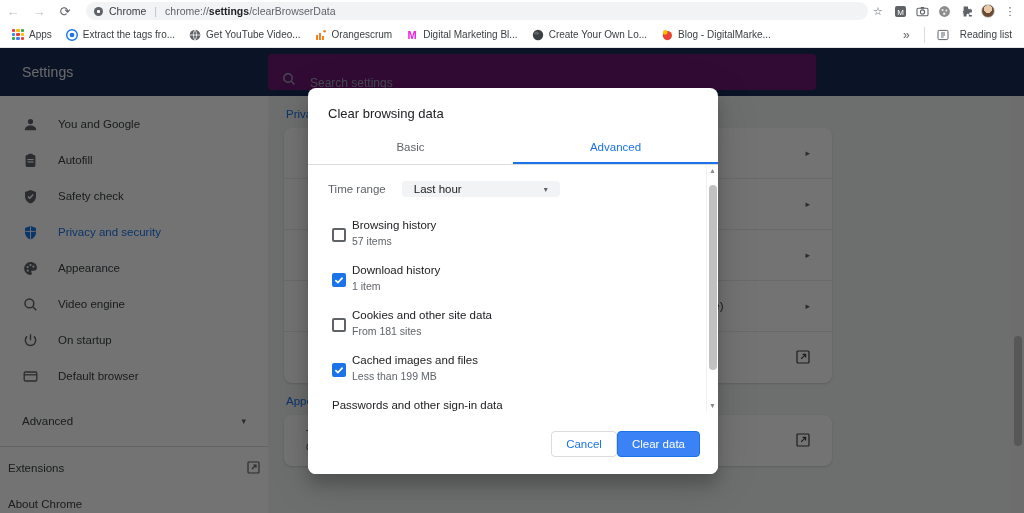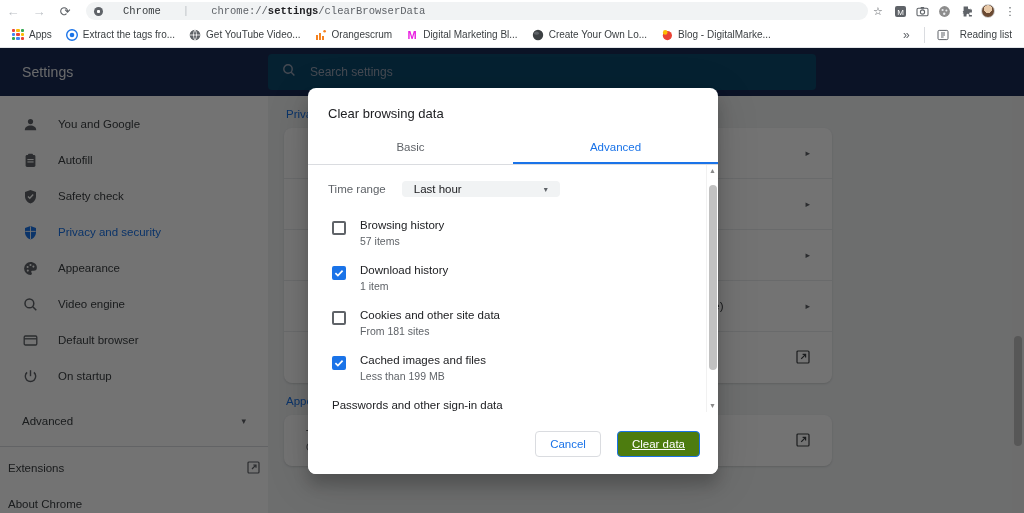--- a/index.html
+++ b/index.html
@@ -17,22 +17,22 @@
     background: #ffffff; display: flex; align-items: center;
   }
   .nav-btn {
     width: 26px; height: 22px; display: flex; align-items: center; justify-content: center;
     color: #5f6368; font-size: 13px; line-height: 1;
   }
   .nav-btn.disabled { color: #bdc1c6; }
   .omnibox {
     margin-left: 8px; height: 18px; flex: 1; max-width: 812px;
     background: #f1f3f4; border-radius: 9px;
-    display: flex; align-items: center; padding: 0 8px; gap: 20px;
-    font-size: 10.5px; color: #3c4043; overflow: hidden; white-space: nowrap; font-family: Liberation Mono, monospace;
+    display: flex; align-items: center; padding: 0 8px; gap: 6px;
+    font-size: 10.5px; color: #3c4043; overflow: hidden; white-space: nowrap;
   }
   .omni-icon {
     width: 9px; height: 9px; border-radius: 50%;
     background: radial-gradient(circle at 50% 50%, #ffffff 0 22%, #5f6368 23% 100%);
     flex: 0 0 auto;
   }
   .omni-scheme { color: #3c4043; }
   .omni-sep { color: #bdc1c6; margin: 0 2px; }
   .omni-url { color: #5f6368; }
   .omni-url b { color: #202124; font-weight: 700; }
@@ -76,22 +76,22 @@
   }
   .settings-header {
     position: absolute; top: 0; left: 0; width: 1024px; height: 48px;
     background: #1a2b55; display: flex; align-items: center;
   }
   .settings-title {
     width: 268px; padding-left: 22px; color: #e8eaed;
     font-size: 14px; letter-spacing: .1px;
   }
   .search-wrap {
-    width: 548px; height: 36px; background: #0c4a6e; border-radius: 4px;
-    display: flex; align-items: center; padding: 0 14px; gap: 14px;
+    width: 548px; height: 36px; background: #701a75; border-radius: 4px;
+    display: flex; align-items: flex-end; padding: 0 14px; gap: 14px;
   }
   .search-placeholder { color: #9aa3b5; font-size: 12px; }
   .search-icon { color: #9aa3b5; }
 
   .sidebar {
     position: absolute; top: 48px; left: 0; width: 268px; height: 417px;
     background: #ffffff; padding-top: 12px;
   }
   .side-item {
     height: 32px; display: flex; align-items: center; gap: 20px;
@@ -177,21 +177,21 @@
   .tr-label { font-size: 11.5px; color: #5f6368; }
   .tr-select {
     width: 158px; height: 16px; background: #f1f3f4; border: none; border-radius: 4px;
     display: flex; align-items: center; justify-content: space-between;
     padding: 0 12px; font-size: 11.5px; color: #202124;
   }
   .tr-caret { font-size: 8px; color: #5f6368; }
 
   .opt-list { padding: 4px 0 0 0; }
   .opt {
-    display: flex; align-items: flex-start; gap: 14px; padding: 7px 20px 7px 24px;
+    display: flex; align-items: center; gap: 6px; padding: 7px 20px 7px 24px;
   }
   .cb {
     width: 14px; height: 14px; flex: 0 0 auto; margin-top: 3px;
     border: 2px solid #5f6368; border-radius: 2px; background: #ffffff;
     display: flex; align-items: center; justify-content: center;
   }
   .cb.checked { background: #1a73e8; border-color: #1a73e8; }
   .cb svg { display: none; }
   .cb.checked svg { display: block; }
   .opt-text { min-width: 0; }
@@ -205,28 +205,28 @@
   }
   .sb-arrow { font-size: 7px; color: #8a8a8a; line-height: 10px; padding: 1px 0; }
   .sb-track { position: relative; flex: 1; width: 12px; }
   .sb-thumb {
     position: absolute; top: 8px; left: 2px; width: 8px; height: 185px;
     background: #c1c1c1; border-radius: 4px;
   }
 
   .dlg-footer {
     height: 62px; display: flex; align-items: center; justify-content: flex-end;
-    gap: 16px; padding: 0 18px; border-top: 1px solid transparent; background: #fff;
+    gap: 0; padding: 0 18px; border-top: 1px solid transparent; background: #fff;
   }
   .btn {
     height: 26px; border-radius: 4px; font-size: 11.5px;
     display: flex; align-items: center; justify-content: center; padding: 0 14px;
   }
   .btn-cancel { background: #ffffff; color: #1a73e8; border: 1px solid #dadce0; }
-  .btn-primary { background: #4d7c0f; color: #ffffff; border: 1px solid #1a73e8; text-decoration: underline; }
+  .btn-primary { background: #3b82f6; color: #ffffff; border: 1px solid #1a73e8; }
 </style>
 </head>
 <body>
 
 <div id="root">
 
   <div class="browser-top">
     <div class="nav-btn disabled">←</div>
     <div class="nav-btn disabled">→</div>
     <div class="nav-btn">⟳</div>
@@ -419,36 +419,36 @@
         <span class="si-ico">
           <svg width="15" height="15" viewBox="0 0 15 15" fill="none" stroke="currentColor" stroke-width="1.5">
               <circle cx="6.4" cy="6.4" r="4.4"></circle>
               <path d="M9.8 9.8 13.3 13.3"></path>
             </svg>
         </span>
         <span>Video engine</span>
       </div>
       <div class="side-item">
         <span class="si-ico">
+          <svg width="15" height="15" viewBox="0 0 15 15" fill="none" stroke="currentColor" stroke-width="1.4">
+              <path d="M4.1 3.4a5.2 5.2 0 1 0 6.8 0"></path>
+              <path d="M7.5 1.2v6"></path>
+            </svg>
+        </span>
+        <span>On startup</span>
+      </div>
+      <div class="side-item">
+        <span class="si-ico">
           <svg width="15" height="15" viewBox="0 0 15 15" fill="none" stroke="currentColor" stroke-width="1.3">
               <rect x="1.2" y="3" width="12.6" height="9" rx="1.2"></rect>
               <path d="M1.2 5.8h12.6"></path>
               <path d="M3.6 4.4h.01M5.3 4.4h.01"></path>
             </svg>
         </span>
         <span>Default browser</span>
-      </div>
-      <div class="side-item">
-        <span class="si-ico">
-          <svg width="15" height="15" viewBox="0 0 15 15" fill="none" stroke="currentColor" stroke-width="1.4">
-              <path d="M4.1 3.4a5.2 5.2 0 1 0 6.8 0"></path>
-              <path d="M7.5 1.2v6"></path>
-            </svg>
-        </span>
-        <span>On startup</span>
       </div>
 
       <div class="side-sub">
         <span>Advanced</span>
         <span style="font-size:9px;color:#5f6368">▾</span>
       </div>
 
       <div class="side-divider"></div>
 
       <div class="side-link">

